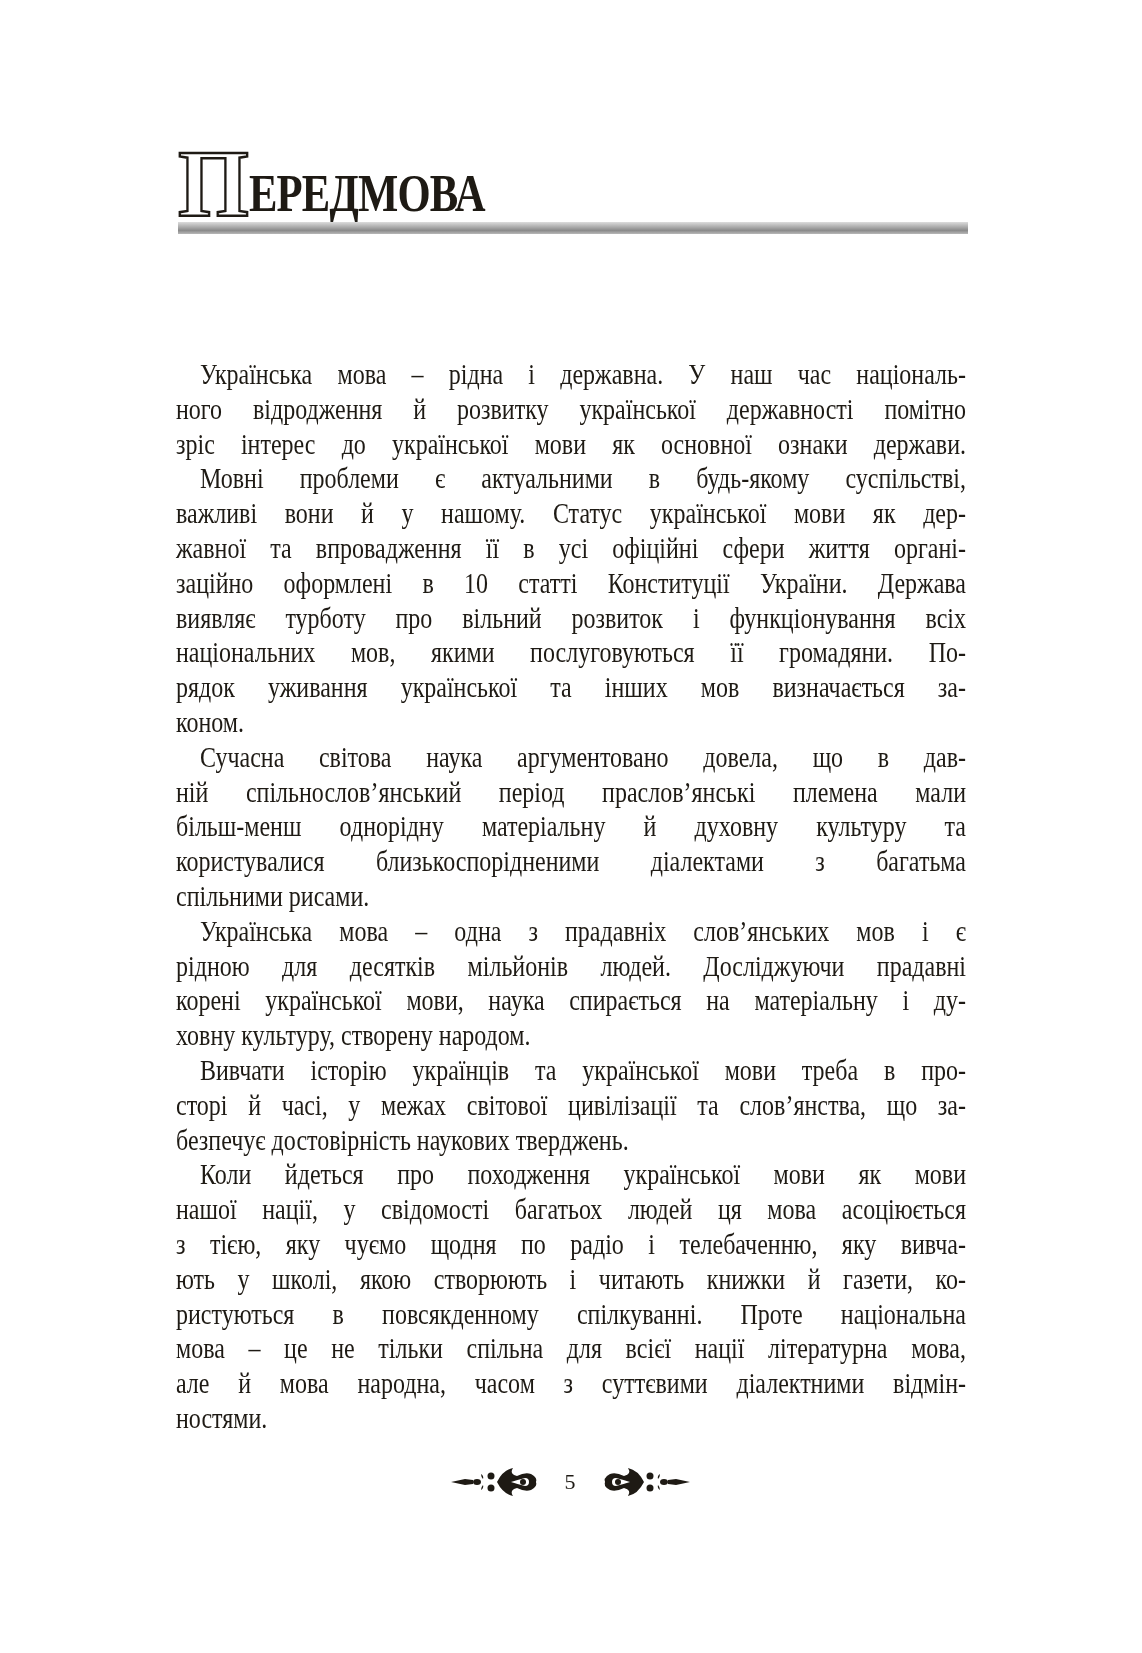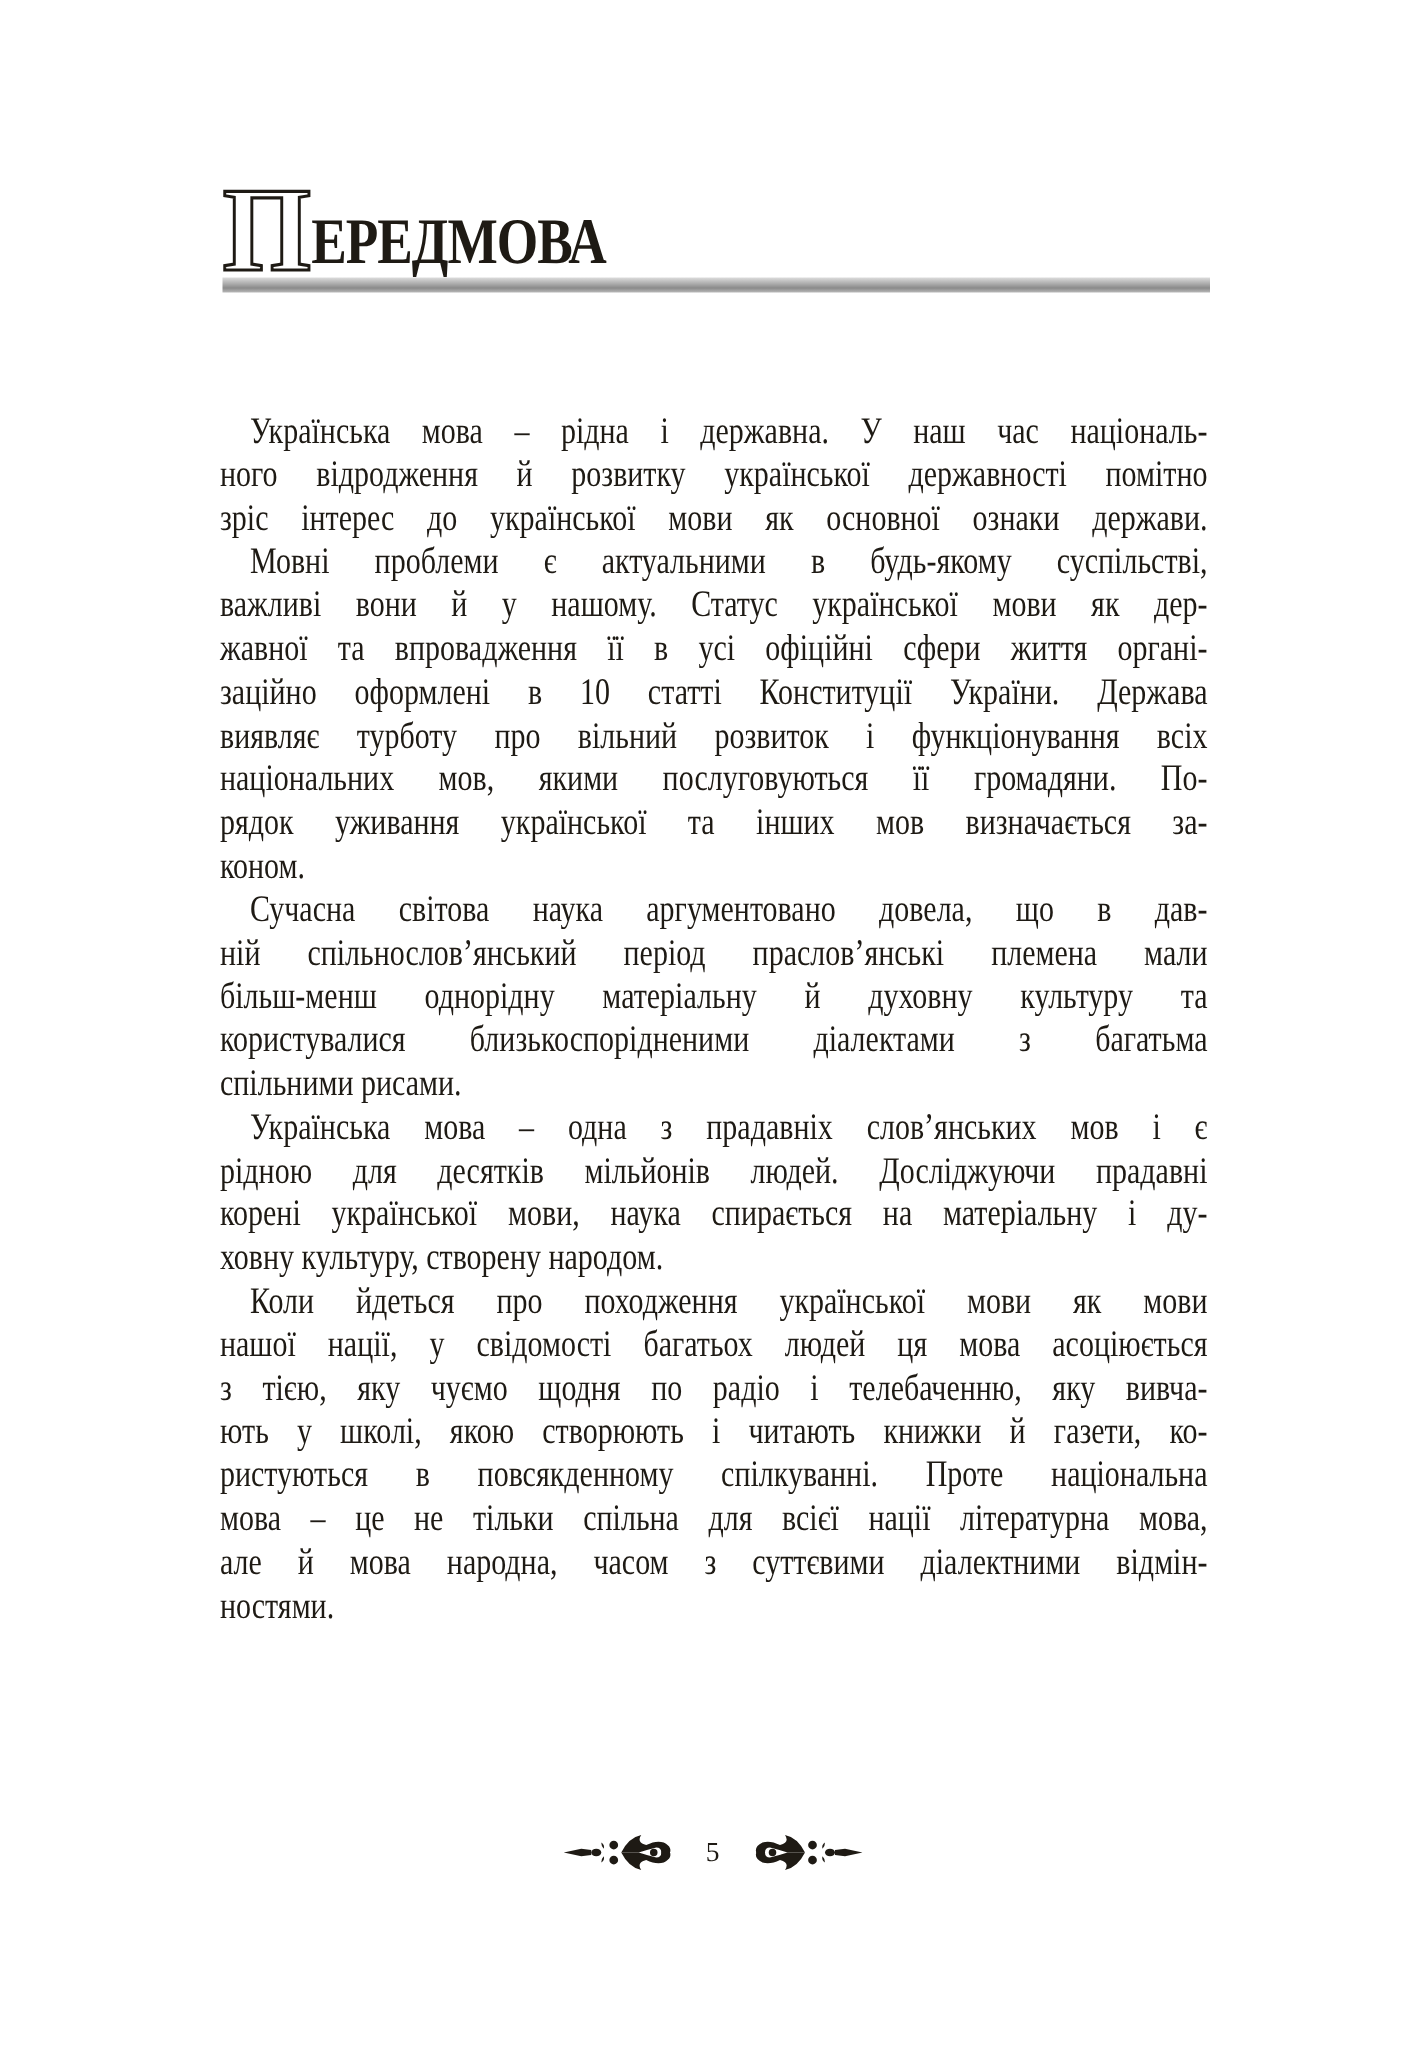--- a/index.html
+++ b/index.html
@@ -8,21 +8,21 @@
   .heading { position: absolute; left: 178px; top: 140px; height: 80px;
              display: flex; align-items: flex-end; }
   .dropcap { font-family: "Liberation Serif", serif; font-weight: bold; font-size: 96px;
              line-height: 72px; color: #ffffff; -webkit-text-stroke: 2.5px #1e1a14;
              transform: scaleX(0.95); transform-origin: left bottom; margin-right: 0px; }
   .heading-rest { font-family: "Liberation Serif", serif; font-weight: bold; font-size: 52px;
                   line-height: 52px; letter-spacing: -1px; color: #1e1a14;
                   transform: scaleX(0.82); transform-origin: left bottom; margin-left: -4px; }
   .rule { position: absolute; left: 178px; top: 222px; width: 790px; height: 12px;
           background: linear-gradient(to bottom, #dcdcdc 0%, #a8a8a8 45%, #8a8a8a 70%, #b8b8b8 100%); }
-  .body-text { position: absolute; left: 176px; top: 328px; width: 790px; }
+  .body-text { position: absolute; left: 176px; top: 357px; width: 790px; }
   .line { display: block; font-size: 30px; line-height: 34.8px; height: 34.8px;
           text-align: justify; text-align-last: justify; white-space: nowrap;
           transform: scaleX(0.8); transform-origin: left; width: 125%; }
   .line.indent { padding-left: 1.0em; box-sizing: border-box; }
   .line.last { text-align-last: left; }
   .line span { white-space: normal; }
   .footer { position: absolute; top: 1462px; left: 420px; width: 300px; height: 40px;
             display: flex; align-items: center; justify-content: center; gap: 22px; }
   .ornament { width: 92px; height: 36px; }
   .page-num { font-size: 22px; color: #1e1a14; }
@@ -63,20 +63,25 @@
     <span class="line last"><span>спільними рисами.</span></span>
   </div>
 
   <div>
     <span class="line indent"><span>Українська мова – одна з прадавніх слов’янських мов і є</span></span>
     <span class="line"><span>рідною для десятків мільйонів людей. Досліджуючи прадавні</span></span>
     <span class="line"><span>корені української мови, наука спирається на матеріальну і ду-</span></span>
     <span class="line last"><span>ховну культуру, створену народом.</span></span>
   </div>
 
+  <div>
+    <span class="line indent"><span>Вивчати історію українців та української мови треба в про-</span></span>
+    <span class="line"><span>сторі й часі, у межах світової цивілізації та слов’янства, що за-</span></span>
+    <span class="line last"><span>безпечує достовірність наукових тверджень.</span></span>
+  </div>
 
   <div>
     <span class="line indent"><span>Коли йдеться про походження української мови як мови</span></span>
     <span class="line"><span>нашої нації, у свідомості багатьох людей ця мова асоціюється</span></span>
     <span class="line"><span>з тією, яку чуємо щодня по радіо і телебаченню, яку вивча-</span></span>
     <span class="line"><span>ють у школі, якою створюють і читають книжки й газети, ко-</span></span>
     <span class="line"><span>ристуються в повсякденному спілкуванні. Проте національна</span></span>
     <span class="line"><span>мова – це не тільки спільна для всієї нації літературна мова,</span></span>
     <span class="line"><span>але й мова народна, часом з суттєвими діалектними відмін-</span></span>
     <span class="line last"><span>ностями.</span></span>

